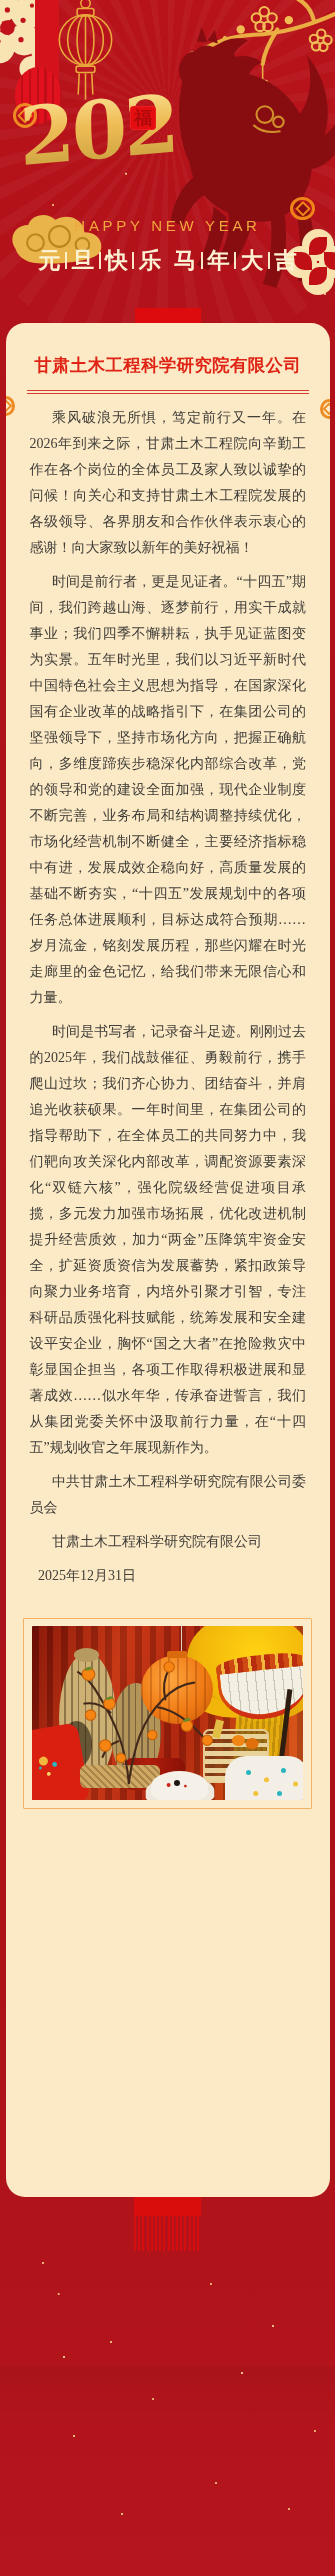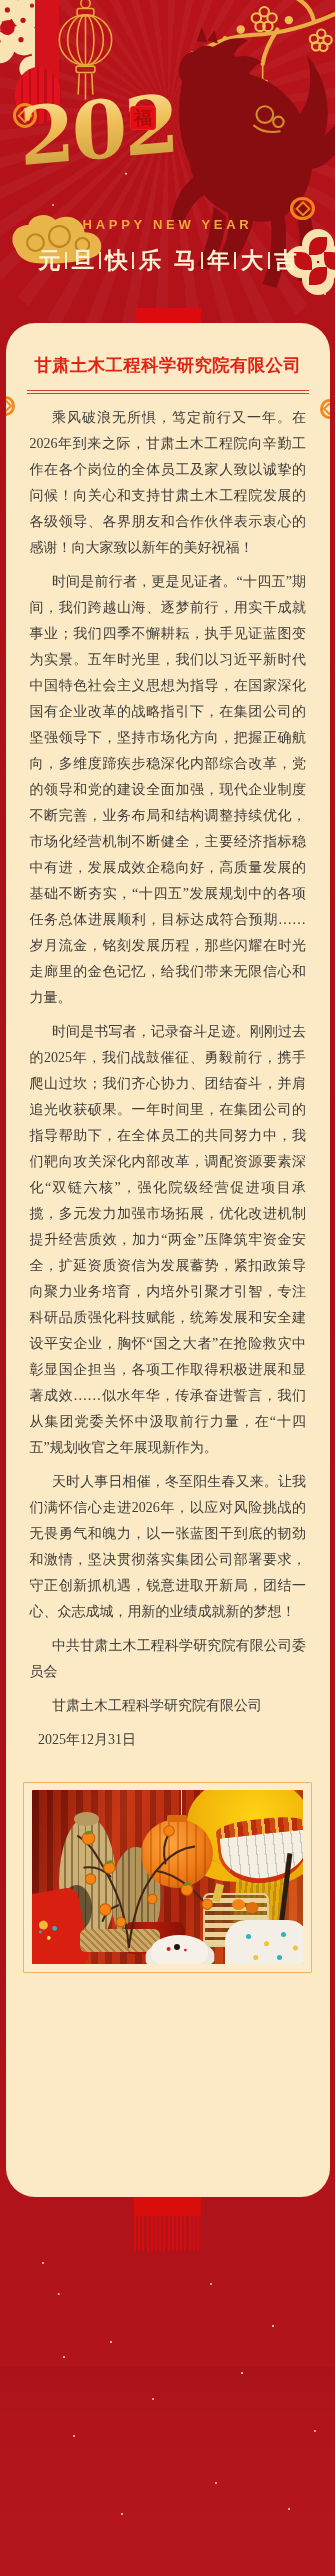--- a/index.html
+++ b/index.html
@@ -34,32 +34,32 @@
   .numerals{position:absolute;left:19px;top:88px;z-index:2;font-weight:bold;font-size:80px;line-height:1;
       letter-spacing:-3.1px;transform:rotate(-5deg) skewX(-3deg);
       background:linear-gradient(180deg,#f9dd8d 5%,#eebc55 45%,#caa23f 95%);
       -webkit-background-clip:text;background-clip:text;color:transparent;
       text-shadow:none;font-family:"DejaVu Serif","Liberation Serif",serif;}
   .cloud{position:absolute;left:5.2px;top:202px;z-index:4;}
   .stamp{position:absolute;left:130px;top:106px;width:26px;height:24px;background:#e60d10;border-radius:3.7px;
       z-index:2;display:flex;align-items:center;justify-content:center;
       color:#ae0a0c;font-weight:bold;font-size:18px;box-shadow:0 0 0 1px rgba(255,80,70,.25) inset;}
   .hny{position:absolute;left:0;top:217px;width:335px;text-align:center;z-index:5;
-      color:#efa83d;font-weight:bold;font-size:13px;letter-spacing:3.7px;}
+      color:#efa83d;font-weight:normal;font-size:15px;letter-spacing:3.7px;}
   .greeting{position:absolute;left:0;top:245px;width:335px;display:flex;justify-content:center;
       align-items:center;z-index:5;color:#fcf2d3;font-weight:bold;font-size:22.5px;
       font-family:"Liberation Serif","DejaVu Serif",serif;}
   .greeting .bar{width:1.6px;height:17px;background:#fcf2d3;margin:0 4.7px;opacity:.95;}
   .greeting .sp{width:12.6px;}
   .cluster{position:absolute;left:285px;top:229px;width:73px;height:70px;z-index:4;}
   .cluster b{position:absolute;width:32px;height:32px;border-radius:50%;background:#f8e3af;display:block;}
   .cluster .petal{position:absolute;width:18px;height:18px;background:#c01016;border-radius:58% 0 58% 0;display:block;}
   
   .tab-top{position:absolute;left:135px;top:308px;width:66px;height:15.7px;background:#de0b0e;z-index:3;}
-  .card{position:absolute;left:5.8px;top:323px;width:324px;height:1874px;background:#fce9c6;border-radius:29px;
+  .card{position:absolute;left:5.8px;top:323px;width:324px;height:1874px;background:#fce9c6;border-radius:19px;
       z-index:4;box-sizing:border-box;overflow:hidden;}
   .card .edge-coin{position:absolute;border:3.1px solid #ee8c23;border-radius:50%;width:18px;height:20px;box-sizing:border-box;}
   .card .edge-coin i{position:absolute;left:50%;top:50%;width:5.2px;height:5.2px;border:2.1px solid #ee8c23;
       transform:translate(-50%,-50%) rotate(45deg);display:block;}
   .ttl{margin:30px 15.7px 0;text-align:center;color:#df2314;font-weight:bold;font-size:17.3px;letter-spacing:0.5px;
       font-family:"Liberation Sans","DejaVu Sans",sans-serif;}
   .ttl2{margin:15.7px 15.7px 0;text-align:center;color:#df2314;font-weight:bold;font-size:17.3px;letter-spacing:1px;}
   .rule{margin:12.6px 21px 0;height:2.1px;border-top:1px solid #d23c30;border-bottom:1px solid #d23c30;}
   .body{margin:11.5px 15.7px 0;color:#3f3e39;font-size:14px;line-height:26px;text-align:justify;
       font-family:"Liberation Serif","DejaVu Serif",serif;}
@@ -316,21 +316,20 @@
         <i></i>
       </div>
 
     <div class="ttl">甘肃土木工程科学研究院有限公司</div>
     <div class="rule"></div>
 
     <div class="body">
       <p>乘风破浪无所惧，笃定前行又一年。在2026年到来之际，甘肃土木工程院向辛勤工作在各个岗位的全体员工及家人致以诚挚的问候！向关心和支持甘肃土木工程院发展的各级领导、各界朋友和合作伙伴表示衷心的感谢！向大家致以新年的美好祝福！</p>
       <p>时间是前行者，更是见证者。“十四五”期间，我们跨越山海、逐梦前行，用实干成就事业；我们四季不懈耕耘，执手见证蓝图变为实景。五年时光里，我们以习近平新时代中国特色社会主义思想为指导，在国家深化国有企业改革的战略指引下，在集团公司的坚强领导下，坚持市场化方向，把握正确航向，多维度蹄疾步稳深化内部综合改革，党的领导和党的建设全面加强，现代企业制度不断完善，业务布局和结构调整持续优化，市场化经营机制不断健全，主要经济指标稳中有进，发展成效企稳向好，高质量发展的基础不断夯实，“十四五”发展规划中的各项任务总体进展顺利，目标达成符合预期……岁月流金，铭刻发展历程，那些闪耀在时光走廊里的金色记忆，给我们带来无限信心和力量。</p>
       <p>时间是书写者，记录奋斗足迹。刚刚过去的2025年，我们战鼓催征、勇毅前行，携手爬山过坎；我们齐心协力、团结奋斗，并肩追光收获硕果。一年时间里，在集团公司的指导帮助下，在全体员工的共同努力中，我们靶向攻关深化内部改革，调配资源要素深化“双链六核”，强化院级经营促进项目承揽，多元发力加强市场拓展，优化改进机制提升经营质效，加力“两金”压降筑牢资金安全，扩延资质资信为发展蓄势，紧扣政策导向聚力业务培育，内培外引聚才引智，专注科研品质强化科技赋能，统筹发展和安全建设平安企业，胸怀“国之大者”在抢险救灾中彰显国企担当，各项工作取得积极进展和显著成效……似水年华，传承奋进誓言，我们从集团党委关怀中汲取前行力量，在“十四五”规划收官之年展现新作为。</p>
-      <p>天时人事日相催，冬至阳生春又来。让我们满怀信心走进2026年，以应对风险挑战的无畏勇气和魄力，以一张蓝图干到底的韧劲和激情，坚决贯彻落实集团公司部署要求，守正创新抓机遇，锐意进取开新局，团结一心、众志成城，用新的业绩成就新的梦想！</p>
       <p class="sig">中共甘肃土木工程科学研究院有限公司委员会</p>
       <p class="sig">甘肃土木工程科学研究院有限公司</p>
       <p class="date">2025年12月31日</p>
     </div>
 
     <div class="frame">
       <div class="photo">
         <i class="p-wire"></i>
         <div class="p-cocoon2"></div>
         <div class="p-cocoon1">

